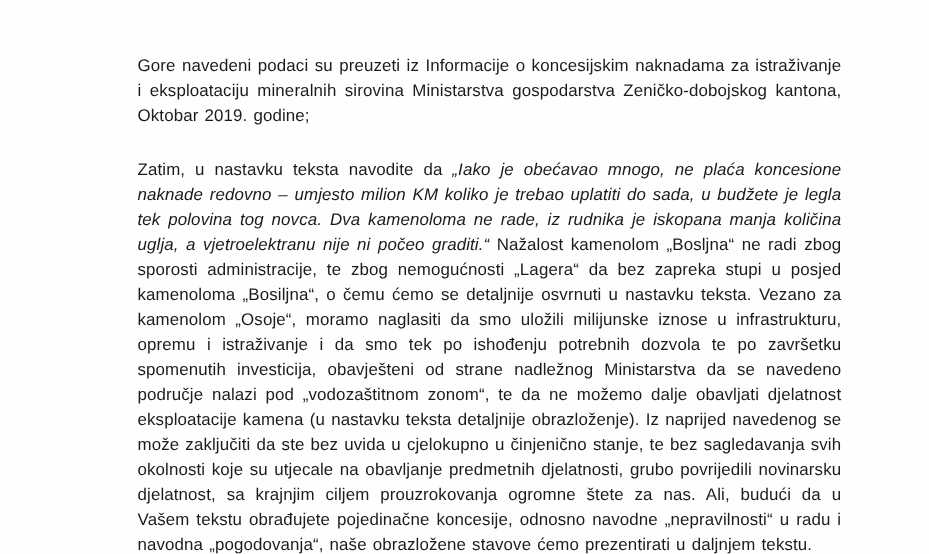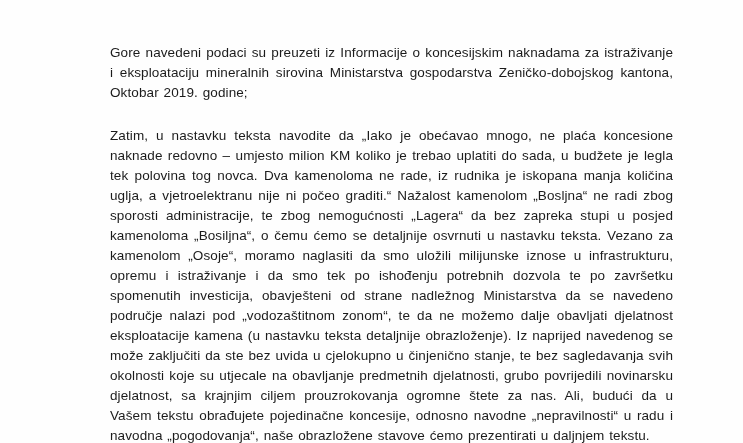--- a/index.html
+++ b/index.html
@@ -25,20 +25,21 @@
     text-align: justify;
     text-justify: inter-word;
     font-weight: 500;
     letter-spacing: 0.1px;
     word-spacing: 1px;
   }
   .para + .para {
     margin-top: 23px;
   }
   .seg.italic {
+    font-style: italic;
   }
 </style>
 </head>
 <body>
 
 <div class="page">
   <p class="para"><span class="seg">Gore navedeni podaci su preuzeti iz Informacije o koncesijskim naknadama za istraživanje i eksploataciju mineralnih sirovina Ministarstva gospodarstva Zeničko-dobojskog kantona, Oktobar 2019. godine;</span></p>
 
   <p class="para"><span class="seg">Zatim, u nastavku teksta navodite da </span><span class="seg italic">„Iako je obećavao mnogo, ne plaća koncesione naknade redovno – umjesto milion KM koliko je trebao uplatiti do sada, u budžete je legla tek polovina tog novca. Dva kamenoloma ne rade, iz rudnika je iskopana manja količina uglja, a vjetroelektranu nije ni počeo graditi.“</span><span class="seg"> Nažalost kamenolom „Bosljna“ ne radi zbog sporosti administracije, te zbog nemogućnosti „Lagera“ da bez zapreka stupi u posjed kamenoloma „Bosiljna“, o čemu ćemo se detaljnije osvrnuti u nastavku teksta. Vezano za kamenolom „Osoje“, moramo naglasiti da smo uložili milijunske iznose u infrastrukturu, opremu i istraživanje i da smo tek po ishođenju potrebnih dozvola te po završetku spomenutih investicija, obavješteni od strane nadležnog Ministarstva da se navedeno područje nalazi pod „vodozaštitnom zonom“, te da ne možemo dalje obavljati djelatnost eksploatacije kamena (u nastavku teksta detaljnije obrazloženje). Iz naprijed navedenog se može zaključiti da ste bez uvida u cjelokupno u činjenično stanje, te bez sagledavanja svih okolnosti koje su utjecale na obavljanje predmetnih djelatnosti, grubo povrijedili novinarsku djelatnost, sa krajnjim ciljem prouzrokovanja ogromne štete za nas. Ali, budući da u Vašem tekstu obrađujete pojedinačne koncesije, odnosno navodne „nepravilnosti“ u radu i  navodna „pogodovanja“, naše obrazložene stavove ćemo prezentirati u daljnjem tekstu.</span></p>
 </div>

